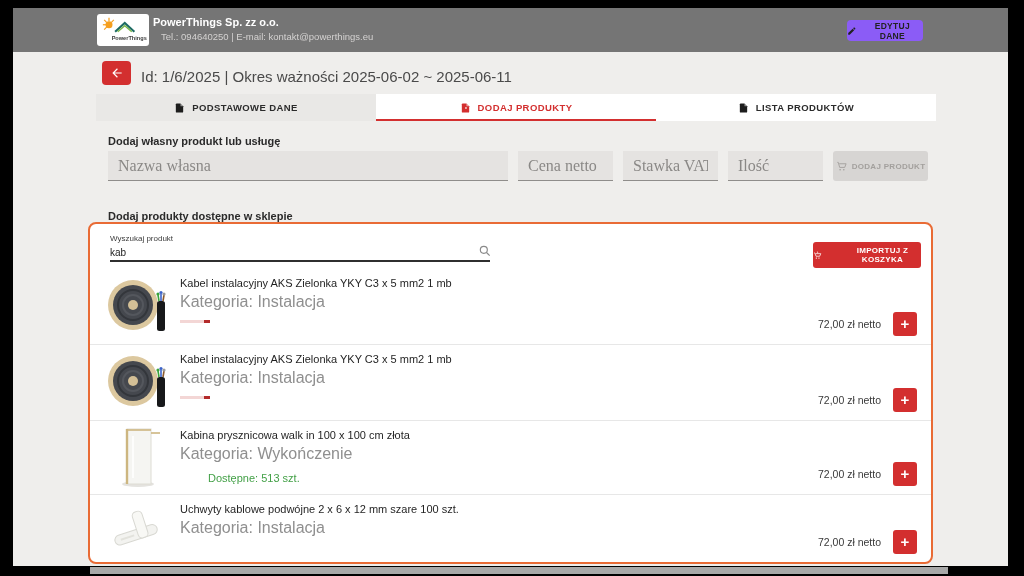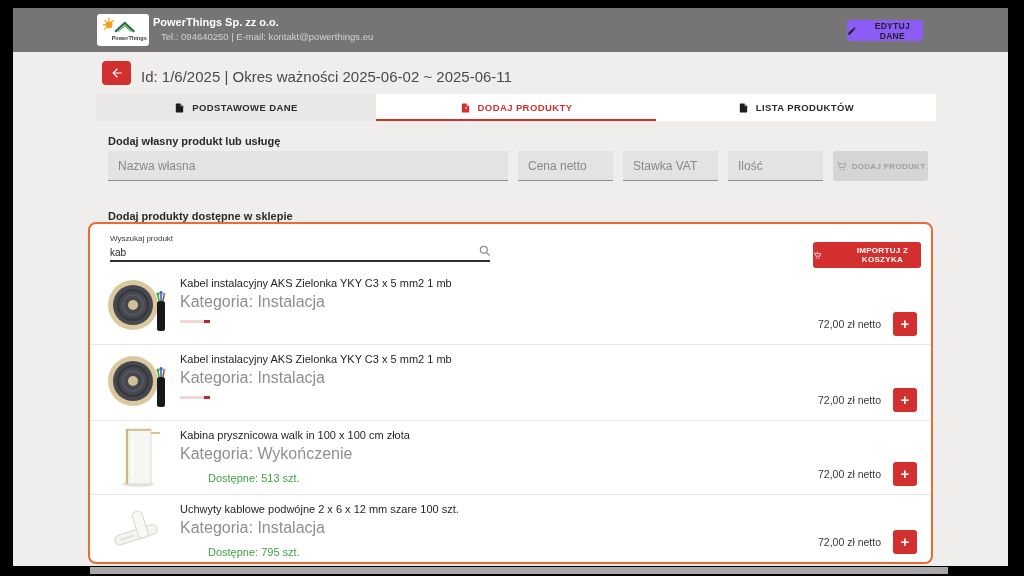--- a/index.html
+++ b/index.html
@@ -34,22 +34,22 @@
          cursor:pointer; position:relative; }
   .tab.inactive-gray { background:#e9e8e6; }
   .tab.active { color:var(--accent-red,#d32f2f); }
   .tab.active::after { content:""; position:absolute; left:0; right:0; bottom:0; height:2px;
                        background:var(--accent-red,#d32f2f); }
 
   
   .section-title-1 { position:absolute; left:95px; top:127px; font-size:11px; font-weight:bold; color:#2a2a2a; }
   .form-row { position:absolute; left:95px; top:143px; width:825px; height:30px; }
   .field { position:absolute; top:0; height:30px; background:#e5e3e1; border:none;
-           border-bottom:1px solid #8f8d8b; font-size:12px; color:#333; padding:0 10px;
-           font-family:Liberation Sans, sans-serif; }
+           border-bottom:1px solid #8f8d8b; font-size:16px; color:#333; padding:0 10px;
+           font-family:Liberation Serif, serif; }
   .field::placeholder { color:#8a8886; opacity:1; }
   .f-name { left:0; width:400px; }
   .f-price { left:410px; width:95px; }
   .f-vat { left:515px; width:95px; }
   .f-qty { left:620px; width:95px; }
   .add-product-btn { position:absolute; left:725px; top:0; width:95px; height:30px;
                      background:#d7d5d3; border:none; border-radius:3px; display:flex;
                      align-items:center; justify-content:center; gap:5px; font-size:8px;
                      font-weight:bold; color:#a3a09d; letter-spacing:.3px; font-family:inherit; }
 
@@ -277,21 +277,20 @@
         <g transform="rotate(-18 31 26)">
           <rect x="6" y="24" width="44" height="10" rx="5" fill="#f3f3f0" stroke="#d8d8d2" stroke-width="1"></rect>
           <rect x="30" y="7" width="10" height="27" rx="4" fill="#f8f8f5" stroke="#d8d8d2" stroke-width="1"></rect>
           <line x1="12" y1="29" x2="26" y2="29" stroke="#e2e2dc" stroke-width="2"></line>
         </g>
       </svg>
     </div>
     <div class="row-text">
       <div class="row-title">Uchwyty kablowe podwójne 2 x 6 x 12 mm szare 100 szt.</div>
       <div class="row-category">Kategoria: Instalacja</div>
-      <div class="row-availability">Dostępne: 795 szt.</div>
 
     </div>
     <div class="row-price">72,00 zł netto</div>
     <button class="row-add-btn">+</button>
   </div>
 </div>
     </div>
 
   </div>
   <div class="h-scrollbar"></div>

